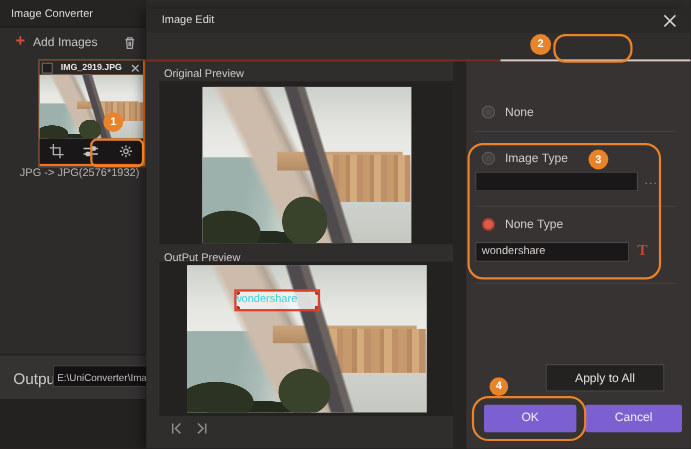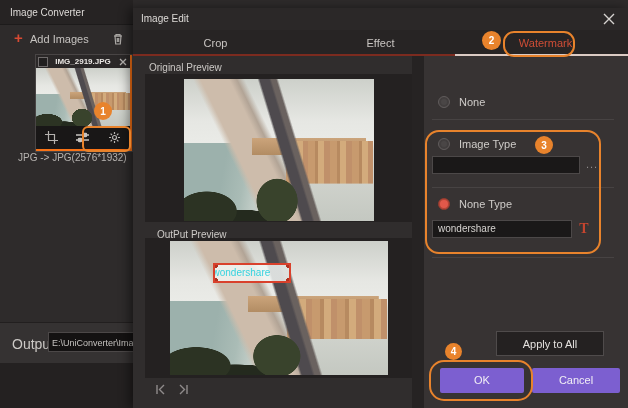--- a/index.html
+++ b/index.html
@@ -42,33 +42,33 @@
   #output-label{left:12px;top:13px;font-size:14px;color:#ccc9c6;}
   #output-field{left:48px;top:9px;width:90px;height:20px;background:#141212;
     border:1px solid #4c4848;color:#c4c1be;font-size:9px;line-height:20px;
     padding-left:3px;white-space:nowrap;overflow:hidden;box-sizing:border-box;}
   #sidebar-bottom{left:0;top:363px;width:133px;height:45px;background:#242121;}
 
   
   #dialog{left:133px;top:8px;width:495px;height:400px;background:#302d2d;
     box-shadow:-4px 0 10px rgba(0,0,0,.45);}
   #dialog-header{left:0;top:0;width:495px;height:22px;background:#2b2828;}
-  #dialog-title{left:8px;top:5px;font-size:10px;color:#dedbd8;}
+  #dialog-title{left:14px;top:5px;font-size:10px;color:#dedbd8;}
   #dialog-close{left:468px;top:3px;width:16px;height:16px;}
   #tabbar{left:0;top:22px;width:495px;height:26px;background:#272424;display:flex;}
   .tab{flex:1;text-align:center;line-height:26px;font-size:11px;color:#c9c5c2;}
   .tab.active{color:#cf4d36;}
   #underline-dark{left:0;top:46px;width:322px;height:2px;background:#7c2b1f;}
   #underline-bright{left:322px;top:46px;width:173px;height:2px;background:#dbcbc4;}
 
   
   #label-original{left:16px;top:54px;font-size:10px;color:#ccc9c6;}
   #panel-original{left:12px;top:66px;width:267px;height:148px;background:#242121;}
   #photo-original{display:block;width:190px;height:142px;margin:5px auto 0;}
-  #label-output{left:16px;top:221px;font-size:10px;color:#ccc9c6;margin-left:8px;}
+  #label-output{left:16px;top:221px;font-size:10px;color:#ccc9c6;}
   #panel-output{left:12px;top:230px;width:267px;height:140px;background:#242121;}
   #photo-output{position:relative;width:218px;height:134px;margin:3px auto 0;}
   #wm-box{position:absolute;left:43px;top:22px;width:74px;height:16px;
     border:2px solid #d9412c;background:
       radial-gradient(circle 2px at 1px 1px,#b03322 98%,rgba(0,0,0,0)),
       radial-gradient(circle 2px at 73px 1px,#b03322 98%,rgba(0,0,0,0)),
       radial-gradient(circle 2px at 1px 15px,#b03322 98%,rgba(0,0,0,0)),
       radial-gradient(circle 2px at 73px 15px,#b03322 98%,rgba(0,0,0,0)),
       linear-gradient(rgba(242,246,244,.85),rgba(242,246,244,.85));
     font-size:10px;line-height:16px;color:#36d3df;overflow:hidden;white-space:nowrap;text-indent:-2px;}
@@ -188,25 +188,20 @@
       <span id="dialog-title" class="abs">Image Edit</span>
       <span id="dialog-close" class="abs">
         <svg width="16" height="16" viewBox="0 0 16 16">
             <g stroke="#d6d3d0" stroke-width="1.4">
           <path d="M3 3l10 10M13 3L3 13"></path>
             </g>
           </svg>
       </span>
     </div>
 
-    <div id="tabbar" class="abs">
-      <div class="tab">Crop</div>
-      <div class="tab">Effect</div>
-      <div class="tab active">Watermark</div>
-    </div>
     <div id="underline-dark" class="abs"></div>
     <div id="underline-bright" class="abs"></div>
 
     <div id="label-original" class="abs">Original Preview</div>
     <div id="panel-original" class="abs">
       <div id="photo-original" class="photo"></div>
     </div>
 
     <div id="label-output" class="abs">OutPut Preview</div>
     <div id="panel-output" class="abs">

